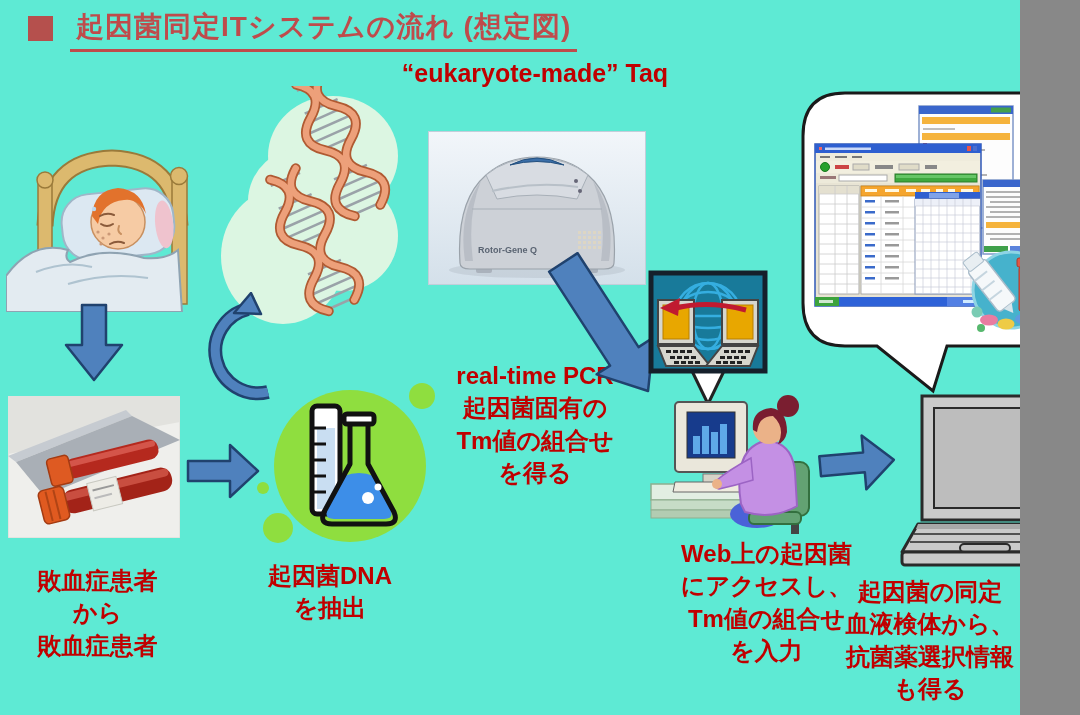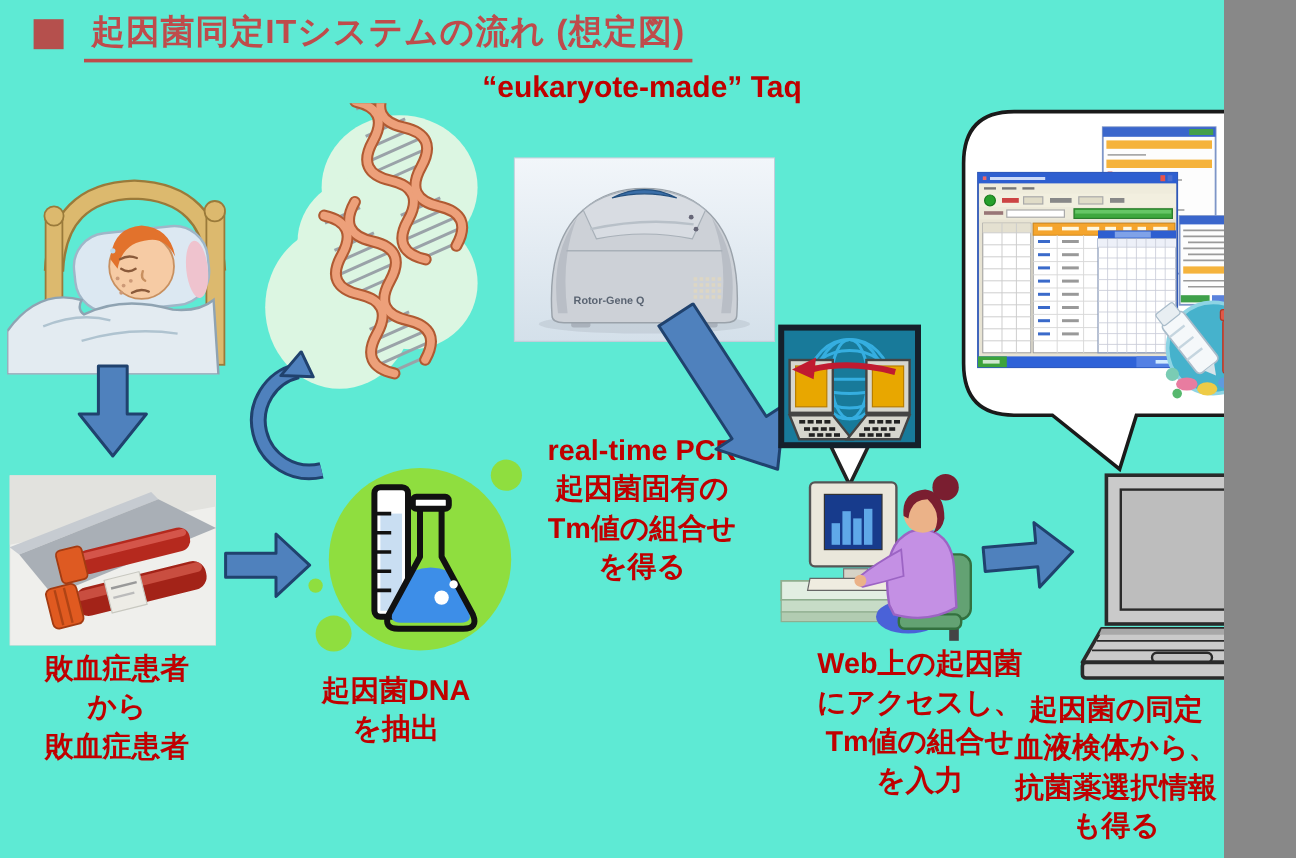--- a/index.html
+++ b/index.html
@@ -207,21 +207,21 @@
         <line x1="58" y1="122" x2="70" y2="122"></line>
       </g>
       <path d="M88,106 L72,138 Q67,149 78,149 L128,149 Q139,149 134,138 L118,106 Q103,100 88,106 Z" fill="#3d8ee8"></path>
       <path d="M94,52 L94,94 L68,142 Q63,154 76,154 L130,154 Q143,154 138,142 L112,94 L112,52 Z" fill="none" stroke="#111" stroke-width="5" stroke-linejoin="round"></path>
       <rect x="88" y="44" width="30" height="10" rx="3" fill="#fff" stroke="#111" stroke-width="5"></rect>
       <circle cx="112" cy="128" r="6" fill="#fff"></circle>
         <circle cx="122" cy="117" r="3.5" fill="#fff"></circle>
     </svg>
   </div>
 
-  <div class="caption" style="left:10px;top:542px;width:175px;">
+  <div class="caption" style="left:10px;top:565px;width:175px;">
     <div>敗血症患者</div>
     <div>から</div>
     <div>敗血症患者</div>
   </div>
   <div class="caption" style="left:230px;top:560px;width:200px;">
     <div>起因菌DNA</div>
     <div>を抽出</div>
   </div>
 
   <div class="caption" style="left:420px;top:360px;width:230px;">

